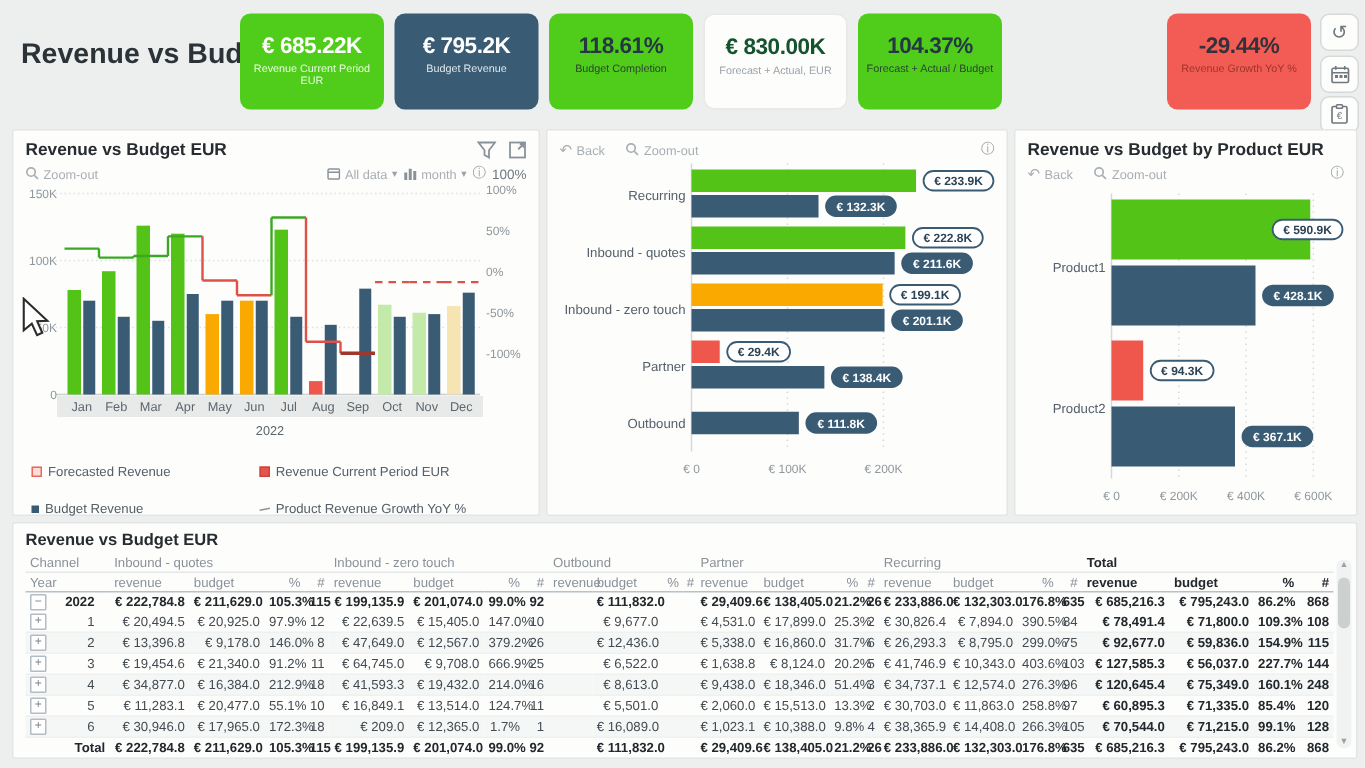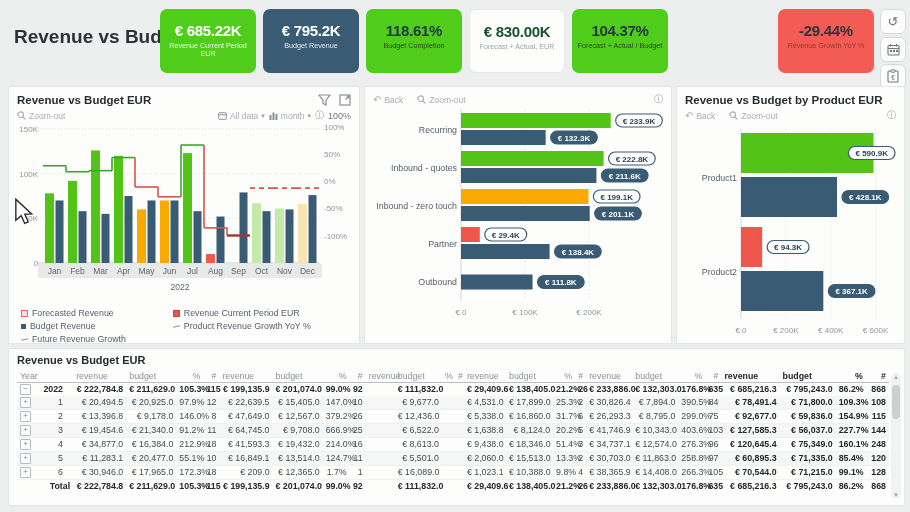--- a/index.html
+++ b/index.html
@@ -23,21 +23,21 @@
   .ptitle{font-size:11.5px;font-weight:bold;color:#262c30;}
   .picons{display:flex;gap:8px;align-items:center;}
   .toolbar{display:flex;align-items:center;height:15px;font-size:8.5px;color:#a7aeb3;gap:4px;}
   .toolbar .grow{flex:1;}
   .tb-item{display:flex;align-items:center;gap:3px;cursor:pointer;}
   .caret{font-size:7px;color:#9aa3a9;}
   .pct{color:#6f787e;font-size:9px;}
   .info{font-size:9px;color:#9aa3a9;cursor:pointer;}
   .backarrow{font-size:10px;color:#a7aeb3;}
   
-  .legend{display:grid;grid-template-columns:46% 54%;margin-top:3px;row-gap:3px;padding-left:4px;}
+  .legend{display:grid;grid-template-columns:46% 54%;margin-top:3px;row-gap:15px;padding-left:4px;}
   .lg{display:flex;align-items:center;gap:4px;font-size:8.8px;color:#55606a;cursor:pointer;}
   .sw{width:5px;height:5px;display:inline-block;flex:none;}
   .sw-forecast{background:#fbdcd7;border:1px solid #e8695e;}
   .sw-red{background:#e8544a;border:1px solid #c8443c;}
   .sw-navy{background:#3a5b74;}
   .sw-line{width:7px;height:0;border-top:1.6px solid #8b9499;transform:rotate(-12deg);}
   
   #panel-table{position:absolute;top:348px;left:8px;width:897px;height:158px;background:#fdfdfc;border:1px solid #e3e6e4;border-radius:2px;box-sizing:border-box;padding:5px 8px;}
   #table-title{font-size:11px;font-weight:bold;color:#262c30;margin-bottom:4px;}
   table{border-collapse:collapse;table-layout:fixed;width:872px;font-size:8.8px;color:#434b51;}
@@ -381,20 +381,29 @@
           <col style="width: 46px;">
           <col style="width: 46px;">
           <col style="width: 27px;">
           <col style="width: 16px;">
           <col style="width: 58px;">
           <col style="width: 56px;">
           <col style="width: 30px;">
           <col style="width: 23px;">
         </colgroup>
         <tbody>
+          <tr class="grp-row">
+            <th class="yearcol">Channel</th>
+            <th colspan="4">Inbound - quotes</th>
+            <th colspan="4">Inbound - zero touch</th>
+            <th colspan="4">Outbound</th>
+            <th colspan="4">Partner</th>
+            <th colspan="4">Recurring</th>
+            <th colspan="4" class="tot">Total</th>
+          </tr>
           <tr class="col-row">
             <th class="yearcol">Year</th>
             <th style="text-align: left;">revenue</th>
             <th style="text-align: left;">budget</th>
             <th>%</th>
             <th>#</th>
             <th style="text-align: left;">revenue</th>
             <th style="text-align: left;">budget</th>
             <th>%</th>
             <th>#</th>

